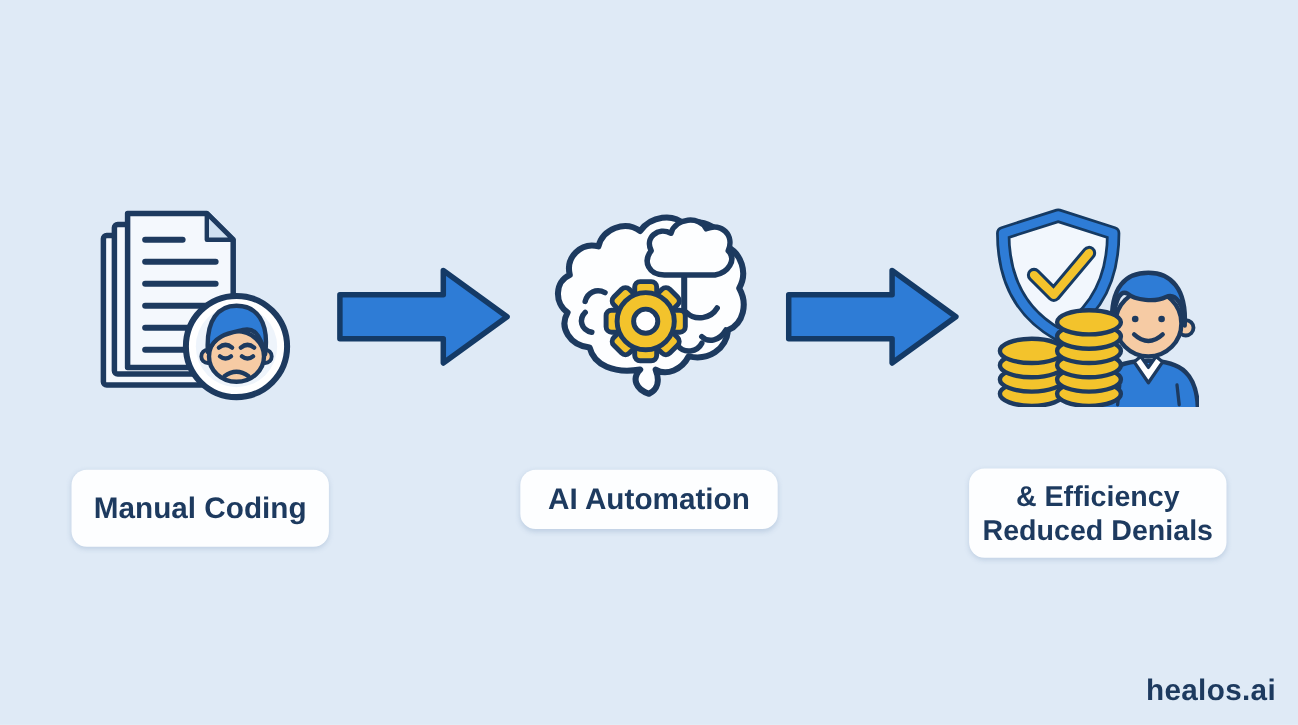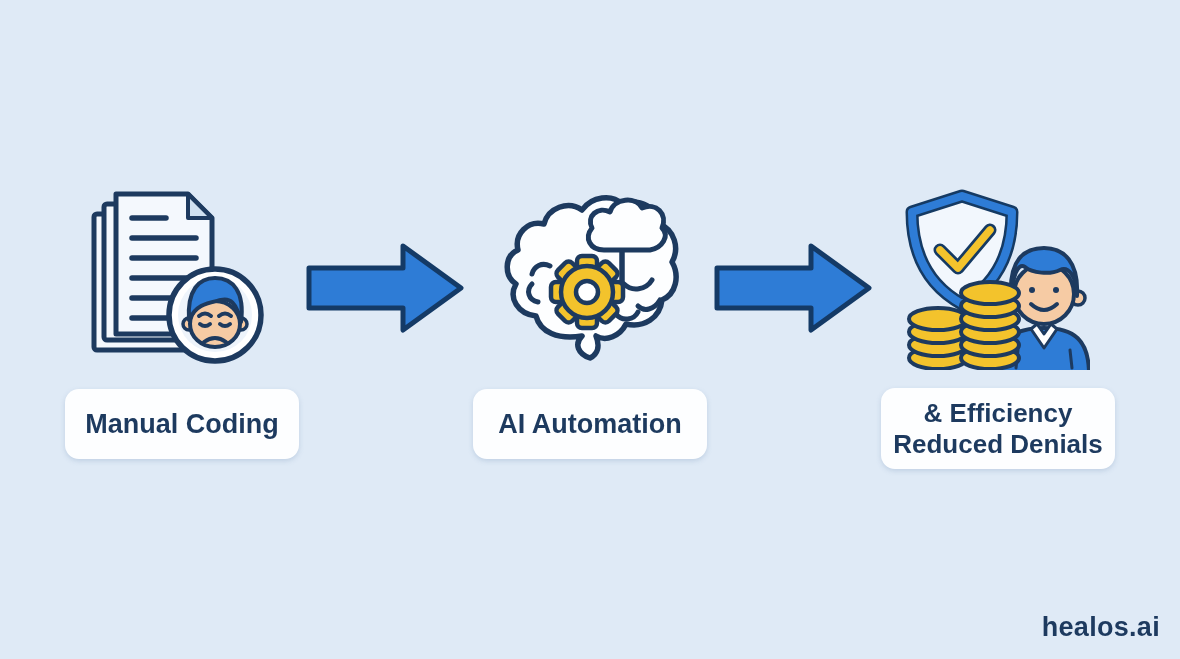--- a/index.html
+++ b/index.html
@@ -13,24 +13,25 @@
   .icon-abs{position:absolute;}
   .label-card{
     position:absolute;
     background:#fdfeff;
     border-radius:14px;
     box-shadow:0 2px 5px rgba(120,150,185,.30);
     display:flex;flex-direction:column;
     align-items:center;justify-content:center;
     color:#1d3a5f;font-weight:bold;
     text-align:center;
+    margin-top:38px;
   }
   .label-card .line{display:block;}
   #label-1{left:65px;top:389px;width:234px;height:70px;font-size:27px;}
-  #label-2{left:473px;top:389px;width:234px;height:70px;font-size:27px;}
+  #label-2{left:473px;top:389px;width:234px;height:54px;font-size:27px;}
   #label-3{left:881px;top:388px;width:234px;height:81px;font-size:26px;line-height:31px;}
   #icon-docs{left:88px;top:190px;}
   #icon-brain{left:498px;top:188px;}
   #icon-result{left:898px;top:188px;}
   #arrow-1{left:306px;top:242px;}
   #arrow-2{left:714px;top:242px;}
   .brand{
     position:absolute;right:20px;bottom:16px;
     color:#1d3a5f;font-weight:bold;font-size:27px;
     letter-spacing:.3px;

